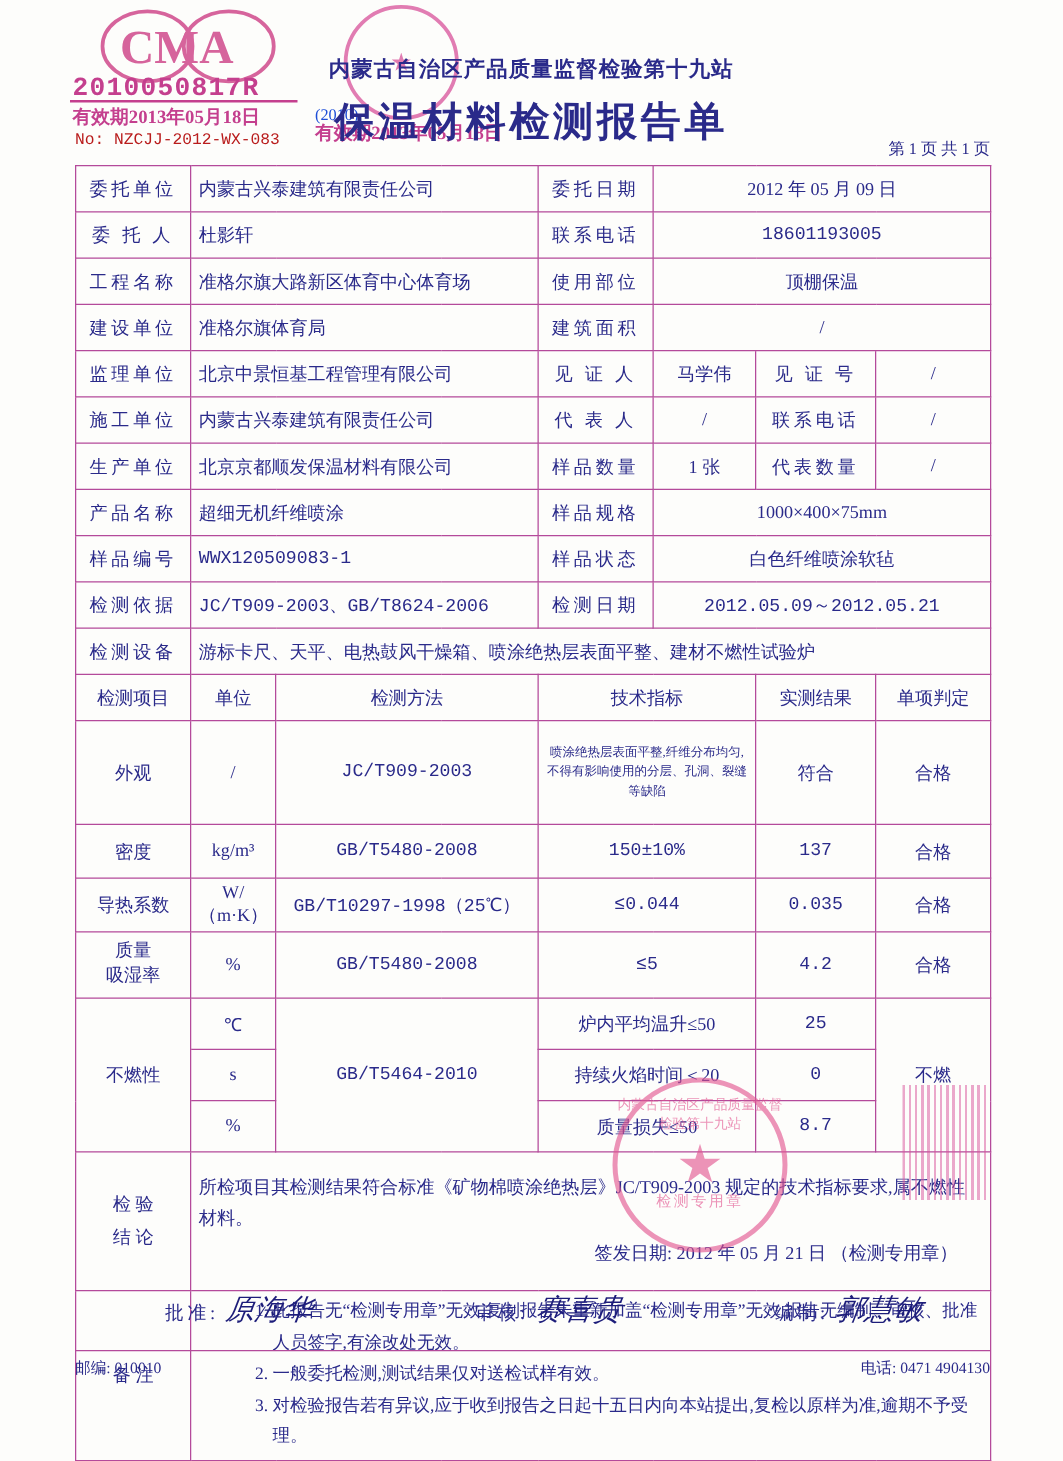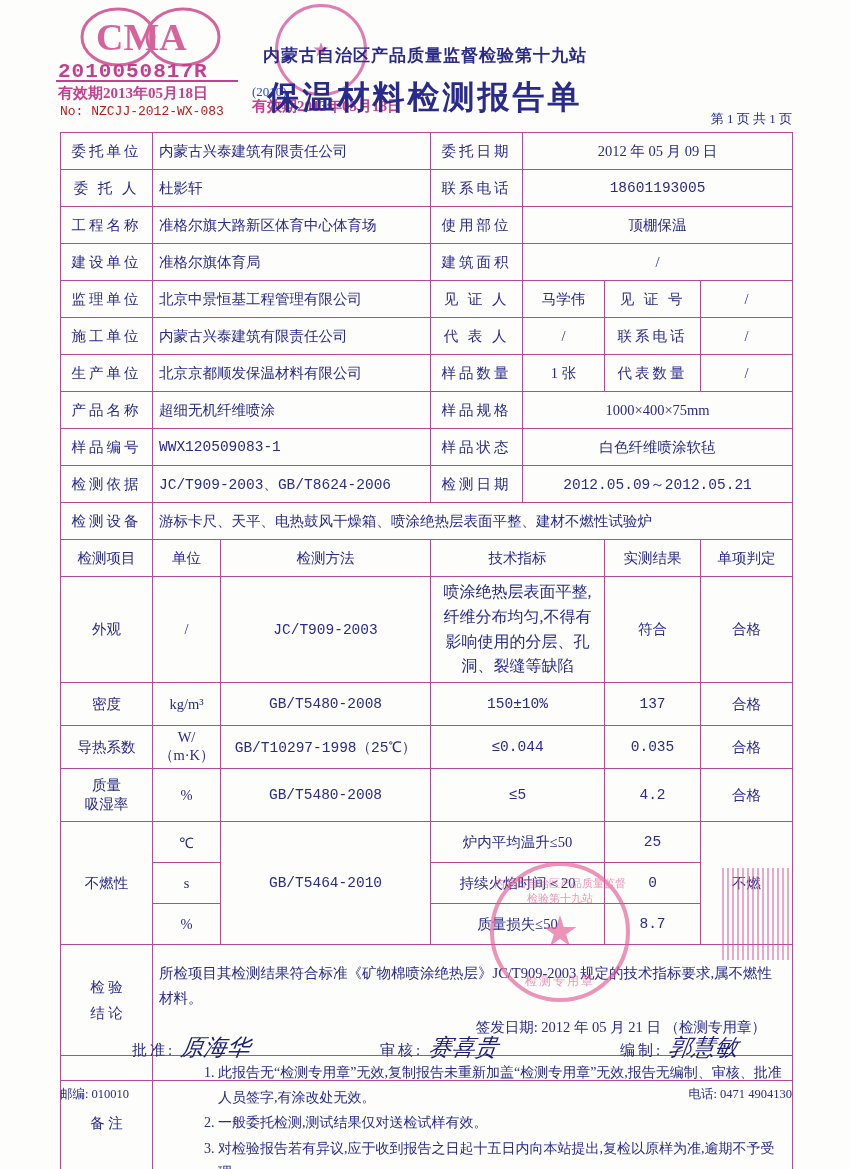--- a/index.html
+++ b/index.html
@@ -93,21 +93,21 @@
     display:flex;align-items:center;justify-content:center;pointer-events:none;
   }
   .seal .star{
     width:34px;height:34px;background:#e2538f;
     clip-path:polygon(50% 0,61% 35%,98% 35%,68% 57%,79% 91%,50% 70%,21% 91%,32% 57%,2% 35%,39% 35%);
   }
   .seal .txt-top{
     position:absolute;top:10px;left:0;right:0;text-align:center;font-size:11px;color:#e2538f;
   }
   .seal .txt-bot{
-    position:absolute;bottom:8px;left:0;right:0;text-align:center;font-size:12px;color:#e2538f;letter-spacing:2px;
+    position:absolute;bottom:28px;left:0;right:0;text-align:center;font-size:12px;color:#e2538f;letter-spacing:2px;
   }
   
   .barcode{
     position:absolute;right:58px;top:868px;width:70px;height:92px;
     background:repeating-linear-gradient(90deg,#d8529a 0 2px,transparent 2px 5px);
     opacity:.5;
   }
   
   .sigrow{
     position:absolute;left:60px;right:58px;top:1032px;height:40px;
@@ -256,21 +256,21 @@
         <td class="ctr" colspan="2">检测方法</td>
         <td class="ctr" colspan="2">技术指标</td>
         <td class="ctr">实测结果</td>
         <td class="ctr">单项判定</td>
       </tr>
 
       <tr>
         <td class="ctr" style="height:76px">外观</td>
         <td class="ctr">/</td>
         <td class="ctr mono" colspan="2">JC/T909-2003</td>
-        <td class="ctr" colspan="2" style="line-height:1.55;font-size:16px">喷涂绝热层表面平整,纤维分布均匀,不得有影响使用的分层、孔洞、裂缝等缺陷</td>
+        <td class="ctr" colspan="2" style="line-height:1.55;font-size:10px">喷涂绝热层表面平整,纤维分布均匀,不得有影响使用的分层、孔洞、裂缝等缺陷</td>
         <td class="ctr">符合</td>
         <td class="ctr">合格</td>
       </tr>
 
       <tr>
         <td class="ctr" style="height:36px">密度</td>
         <td class="ctr">kg/m³</td>
         <td class="ctr mono" colspan="2">GB/T5480-2008</td>
         <td class="ctr mono" colspan="2">150±10%</td>
         <td class="ctr mono">137</td>

